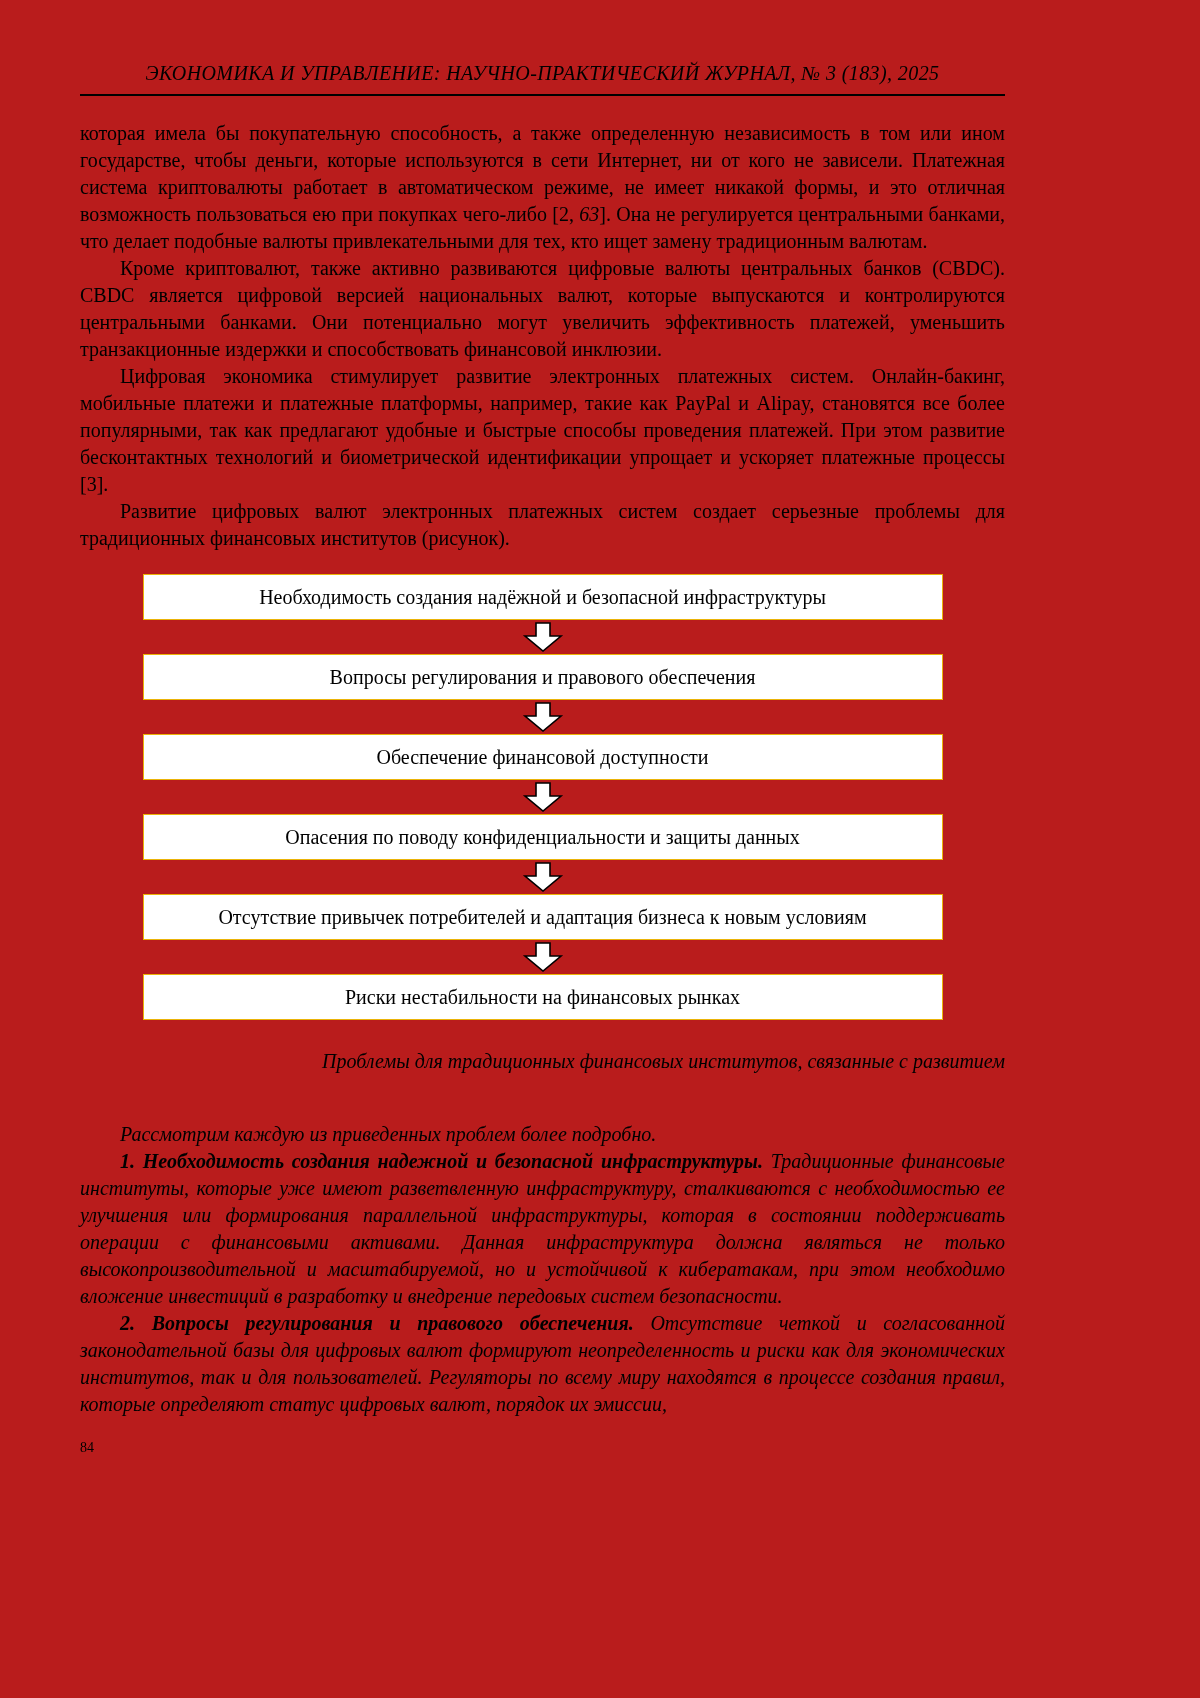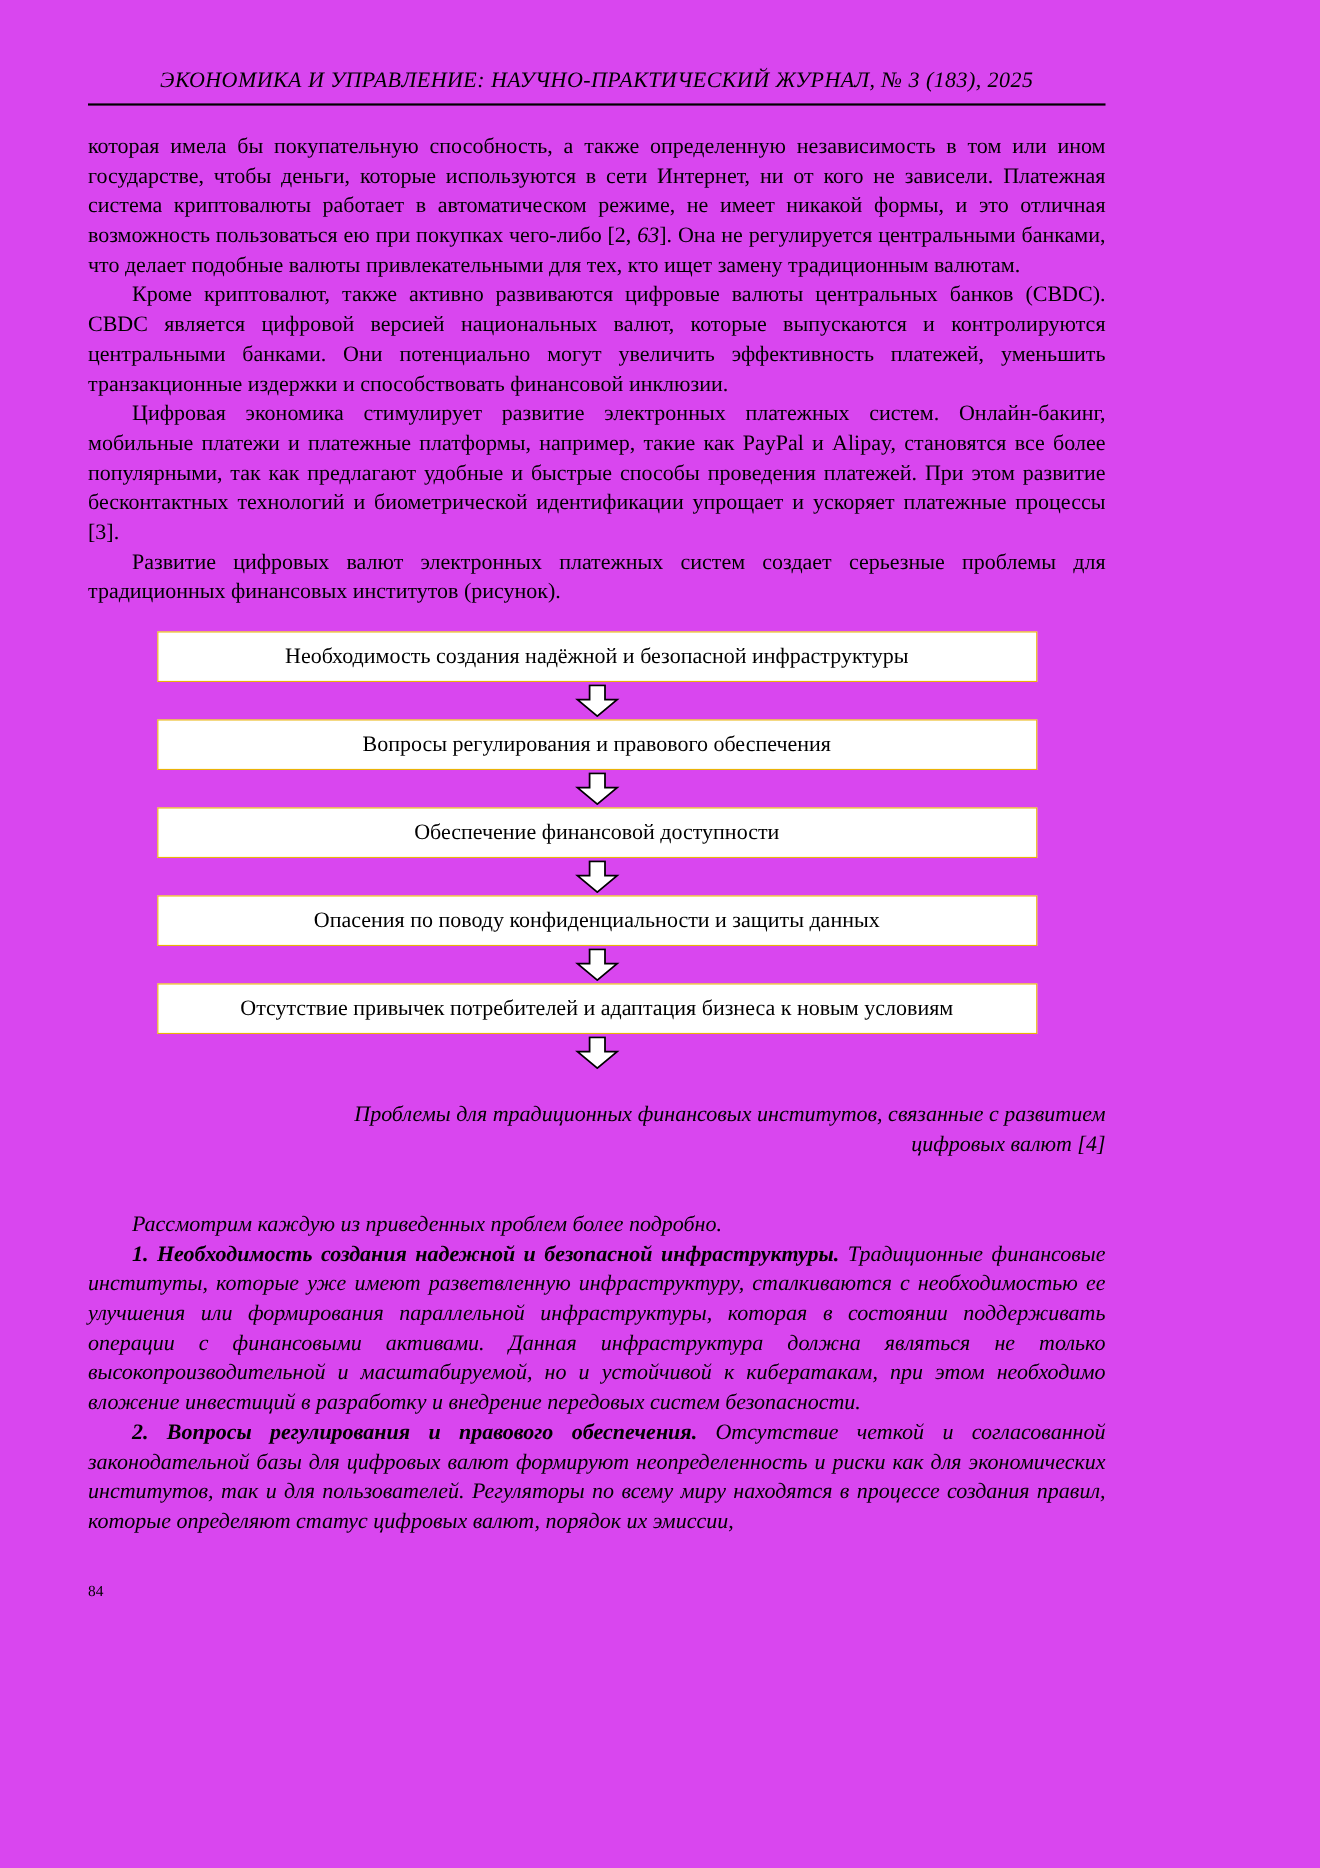--- a/index.html
+++ b/index.html
@@ -5,21 +5,21 @@
   html, body {
     margin: 0;
     padding: 0;
     background: #ffffff;
   }
   .page {
     position: relative;
     width: 1200px;
     height: 1698px;
     box-sizing: border-box;
-    background: #d946ef;
+    background: #b91c1c;
     color: #000000;
     font-family: "Liberation Serif", "DejaVu Serif", serif;
     padding: 62px 195px 0 80px;
     overflow: hidden;
   }
   .journal-title {
     text-align: center;
     font-style: italic;
     font-size: 20px;
     letter-spacing: 0.4px;
@@ -116,24 +116,24 @@
             <polygon points="16,1 30,1 30,14 41,14 23,29 5,14 16,14" fill="#ffffff" stroke="#000000" stroke-width="1.6"></polygon>
           </svg></div>
         <div class="flow-box">Опасения по поводу конфиденциальности и защиты данных</div>
         <div class="flow-arrow-wrap"><svg width="46" height="30" viewBox="0 0 46 30" xmlns="http://www.w3.org/2000/svg">
             <polygon points="16,1 30,1 30,14 41,14 23,29 5,14 16,14" fill="#ffffff" stroke="#000000" stroke-width="1.6"></polygon>
           </svg></div>
         <div class="flow-box">Отсутствие привычек потребителей и адаптация бизнеса к новым условиям</div>
         <div class="flow-arrow-wrap"><svg width="46" height="30" viewBox="0 0 46 30" xmlns="http://www.w3.org/2000/svg">
             <polygon points="16,1 30,1 30,14 41,14 23,29 5,14 16,14" fill="#ffffff" stroke="#000000" stroke-width="1.6"></polygon>
           </svg></div>
+        <div class="flow-box">Риски нестабильности на финансовых рынках</div>
       </div>
     <div class="caption">
       <div>Проблемы для традиционных финансовых институтов, связанные с развитием</div>
-      <div>цифровых валют [4]</div>
     </div>
   </div>
 
   <div class="body-text lower" id="paras-bottom">
       <p class="para indent"><span>Рассмотрим каждую из приведенных проблем более подробно.</span></p>
       <p class="para indent"><span class="run-bold">1. Необходимость создания надежной и безопасной инфраструктуры.</span><span> Традиционные финансовые институты, которые уже имеют разветвленную инфраструктуру, сталкиваются с необходимостью ее улучшения или формирования параллельной инфраструктуры, которая в состоянии поддерживать операции с финансовыми активами. Данная инфраструктура должна являться не только высокопроизводительной и масштабируемой, но и устойчивой к кибератакам, при этом необходимо вложение инвестиций в разработку и внедрение передовых систем безопасности.</span></p>
       <p class="para indent"><span class="run-bold">2. Вопросы регулирования и правового обеспечения.</span><span> Отсутствие четкой и согласованной законодательной базы для цифровых валют формируют неопределенность и риски как для экономических институтов, так и для пользователей. Регуляторы по всему миру находятся в процессе создания правил, которые определяют статус цифровых валют, порядок их эмиссии,</span></p>
     </div>
 
   <div class="footer">

